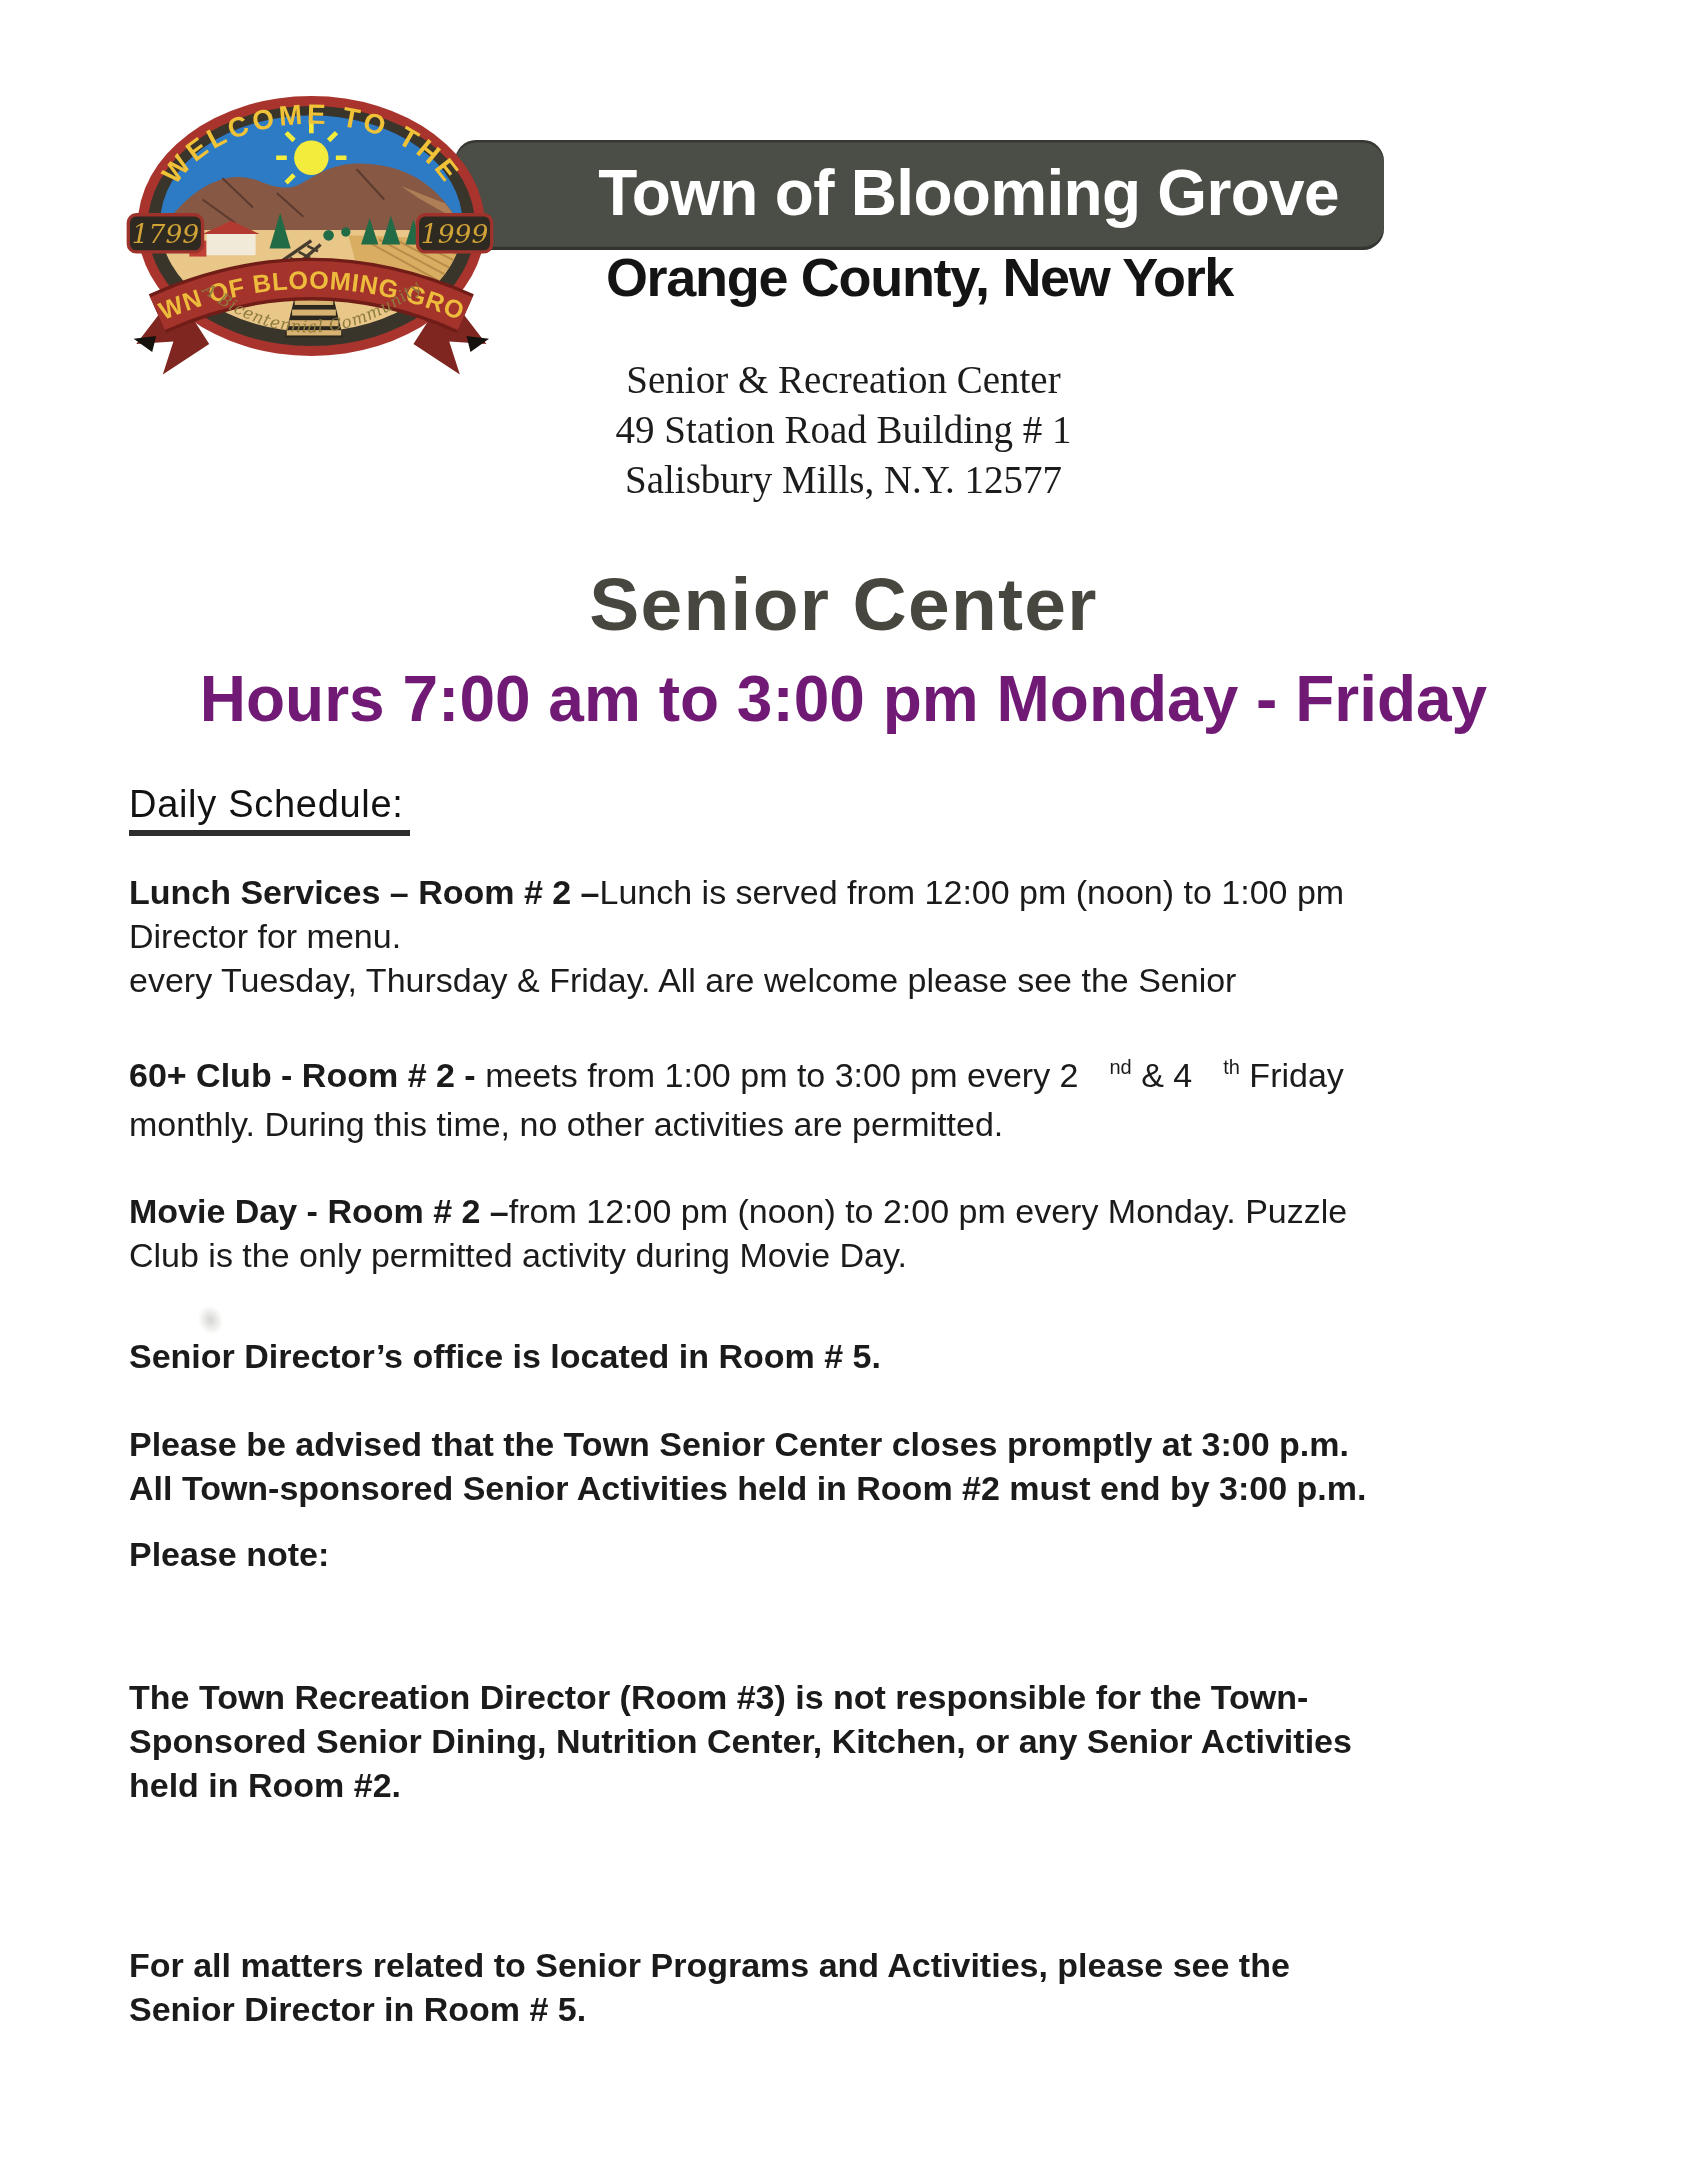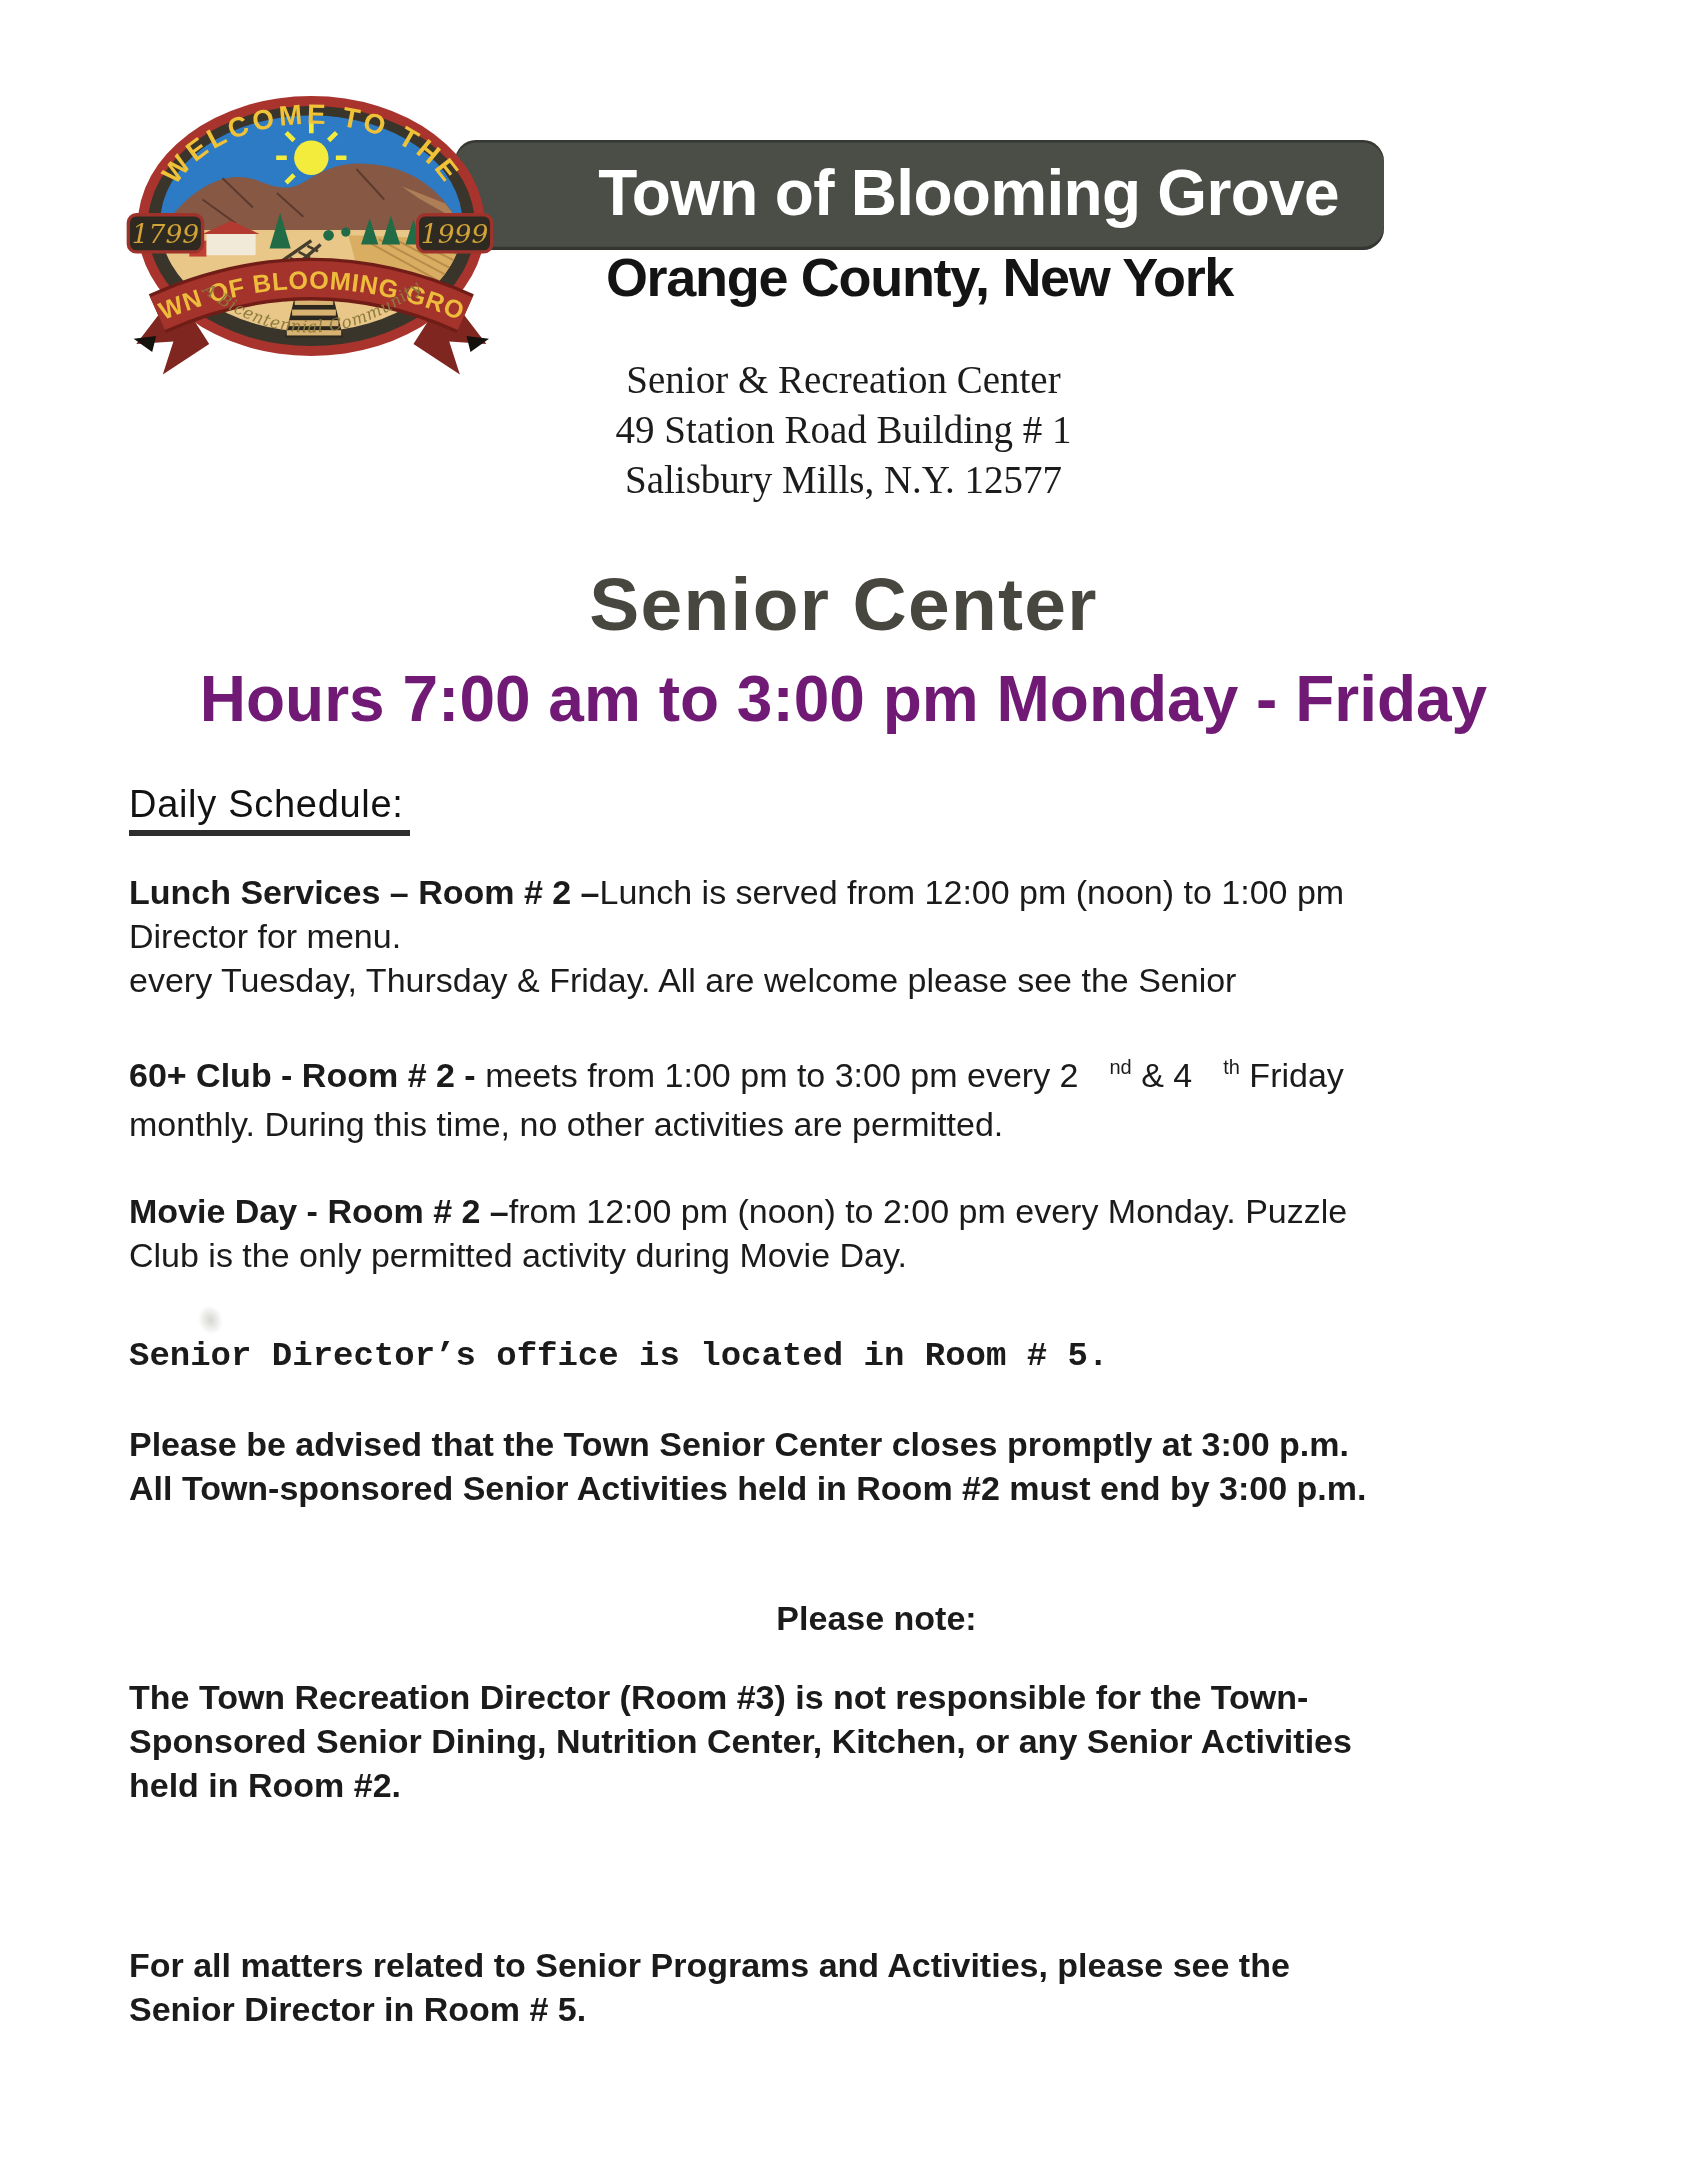--- a/index.html
+++ b/index.html
@@ -47,23 +47,23 @@
     font-size:38px;font-weight:normal;color:#121212;letter-spacing:0.7px;
     border-bottom:6px solid #2e2e2e;padding:0 6.6px 4px 0;display:inline-block;white-space:nowrap;
   }
   .para{position:absolute;left:129px;width:1495px;font-size:34px;line-height:44px;color:#1b1b1b;}
   .para .line{white-space:nowrap;}
   .para .b{font-weight:bold;}
   .para .sup{font-size:20px;position:relative;top:-12.6px;margin-left:31px;}
   .lunch-services{top:870px;}
   .sixty-plus-club{top:1053px;}
   .movie-day{top:1189px;}
-  .director-office{top:1334px;font-family:Liberation Mono, monospace;}
+  .director-office{top:1334px;}
   .closing-advisory{top:1422px;}
-  .please-note{top:1596px;text-align:center;}
+  .please-note{top:1532px;}
   .recreation-director-note{top:1675px;}
   .senior-matters{top:1943px;}
   .smudge{
     position:absolute;left:198px;top:1305px;width:25px;height:30px;
     background:radial-gradient(ellipse at center, rgba(150,150,140,.40), rgba(150,150,140,0) 70%);
     transform:rotate(-18deg);
   }
 </style>
 </head>
 <body>

